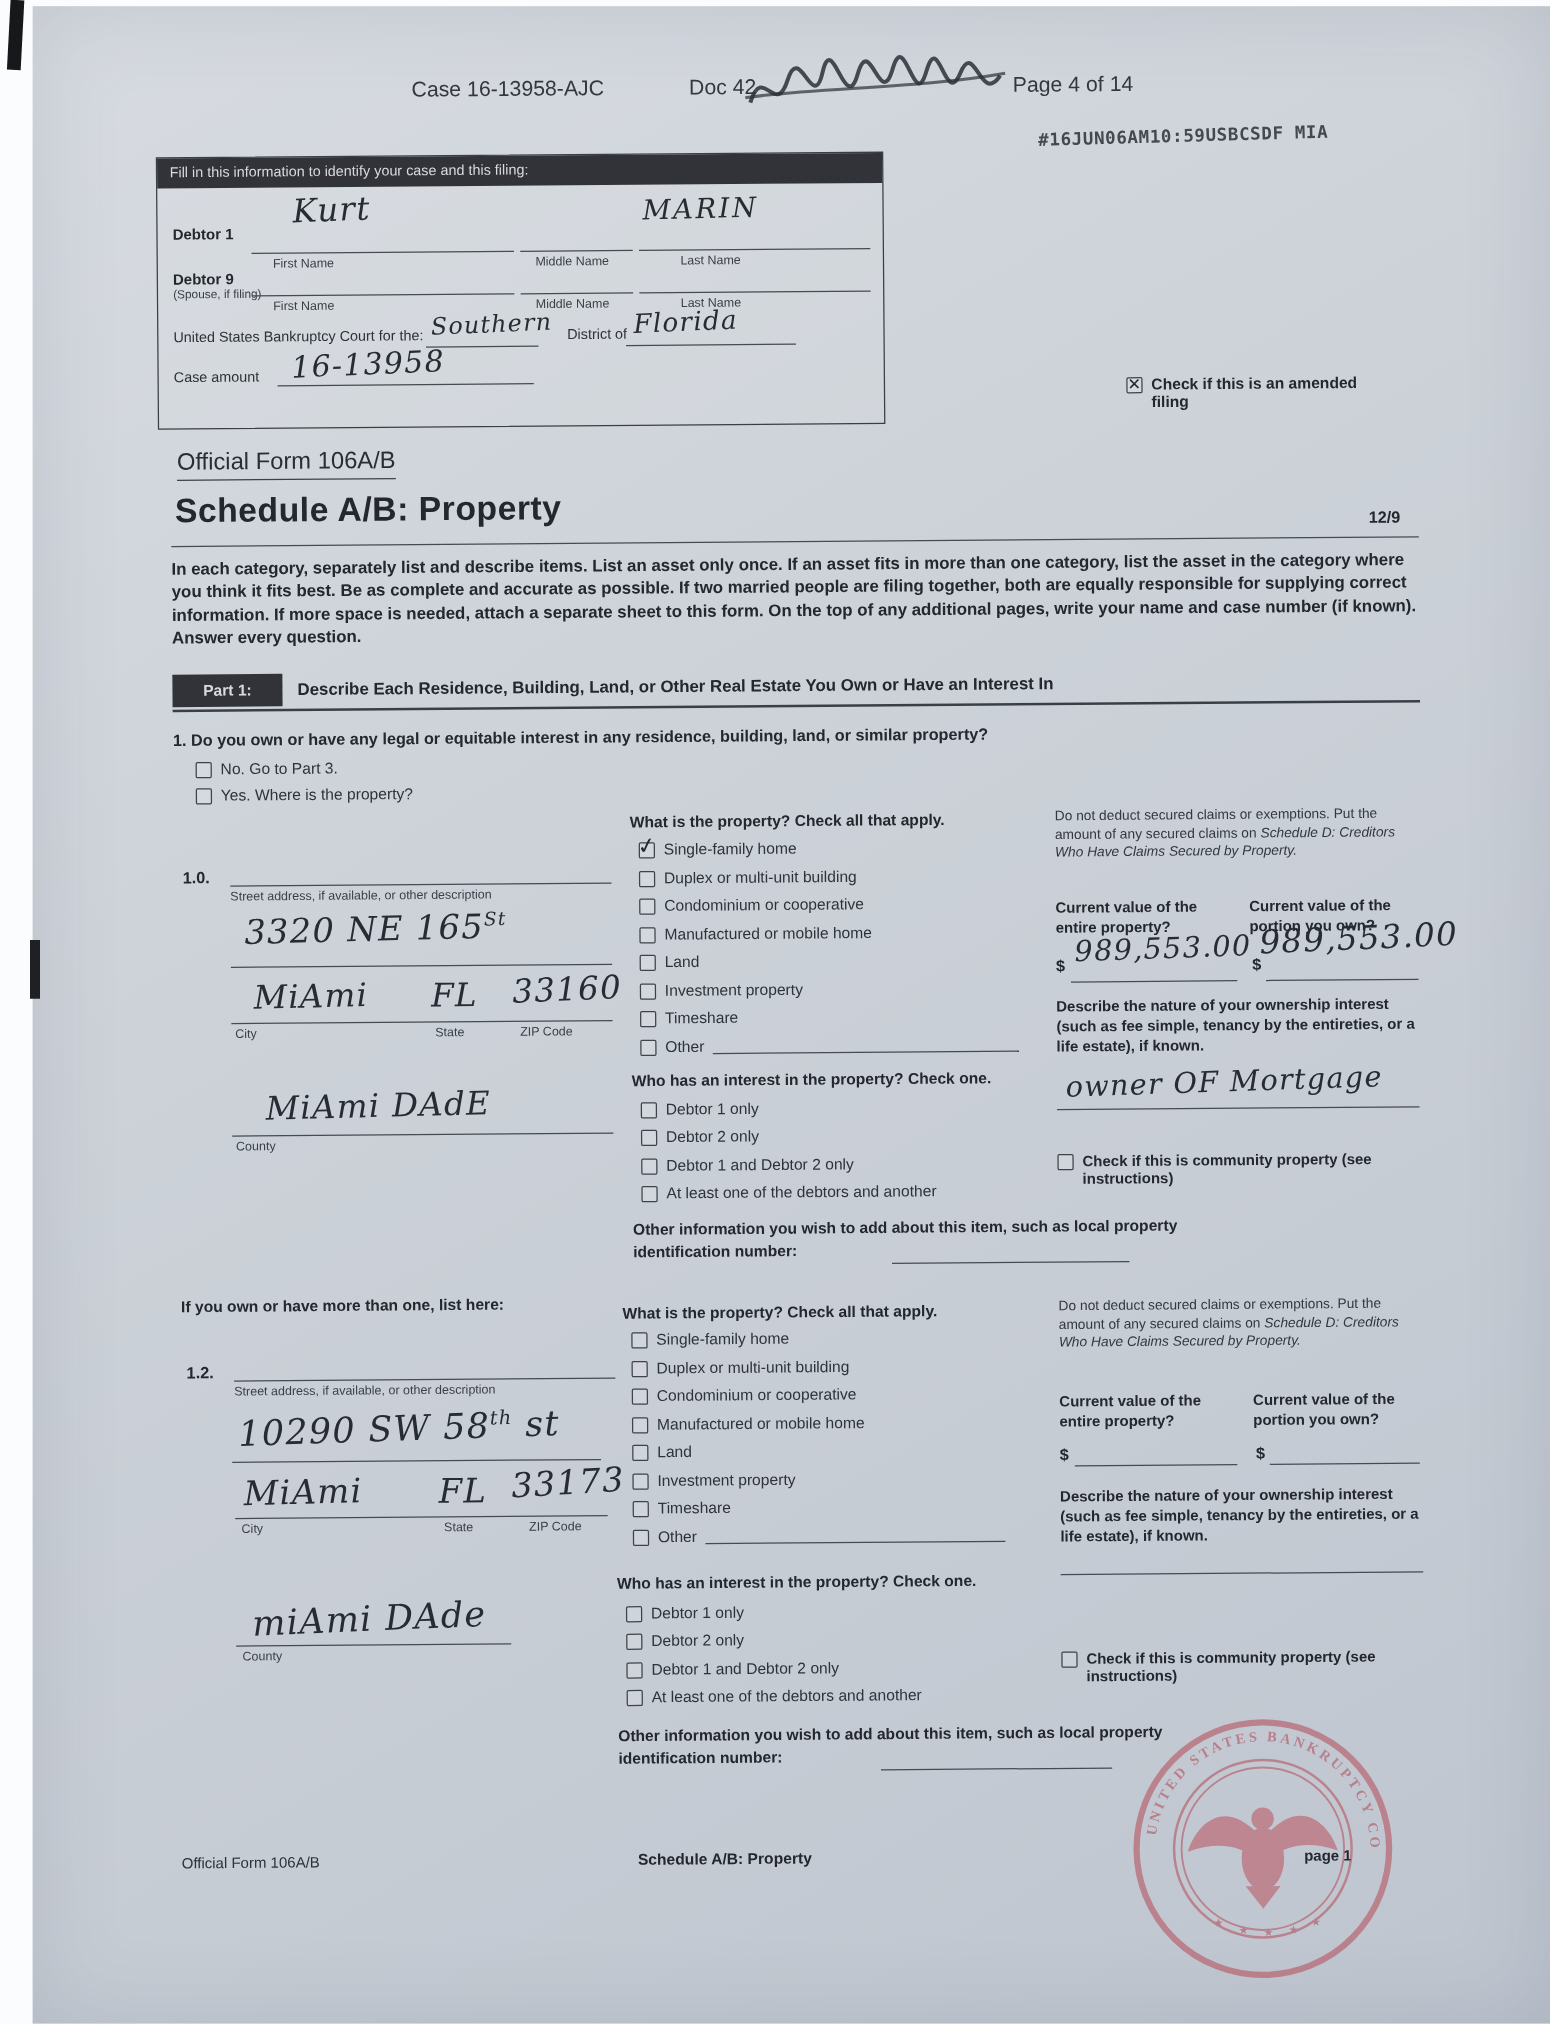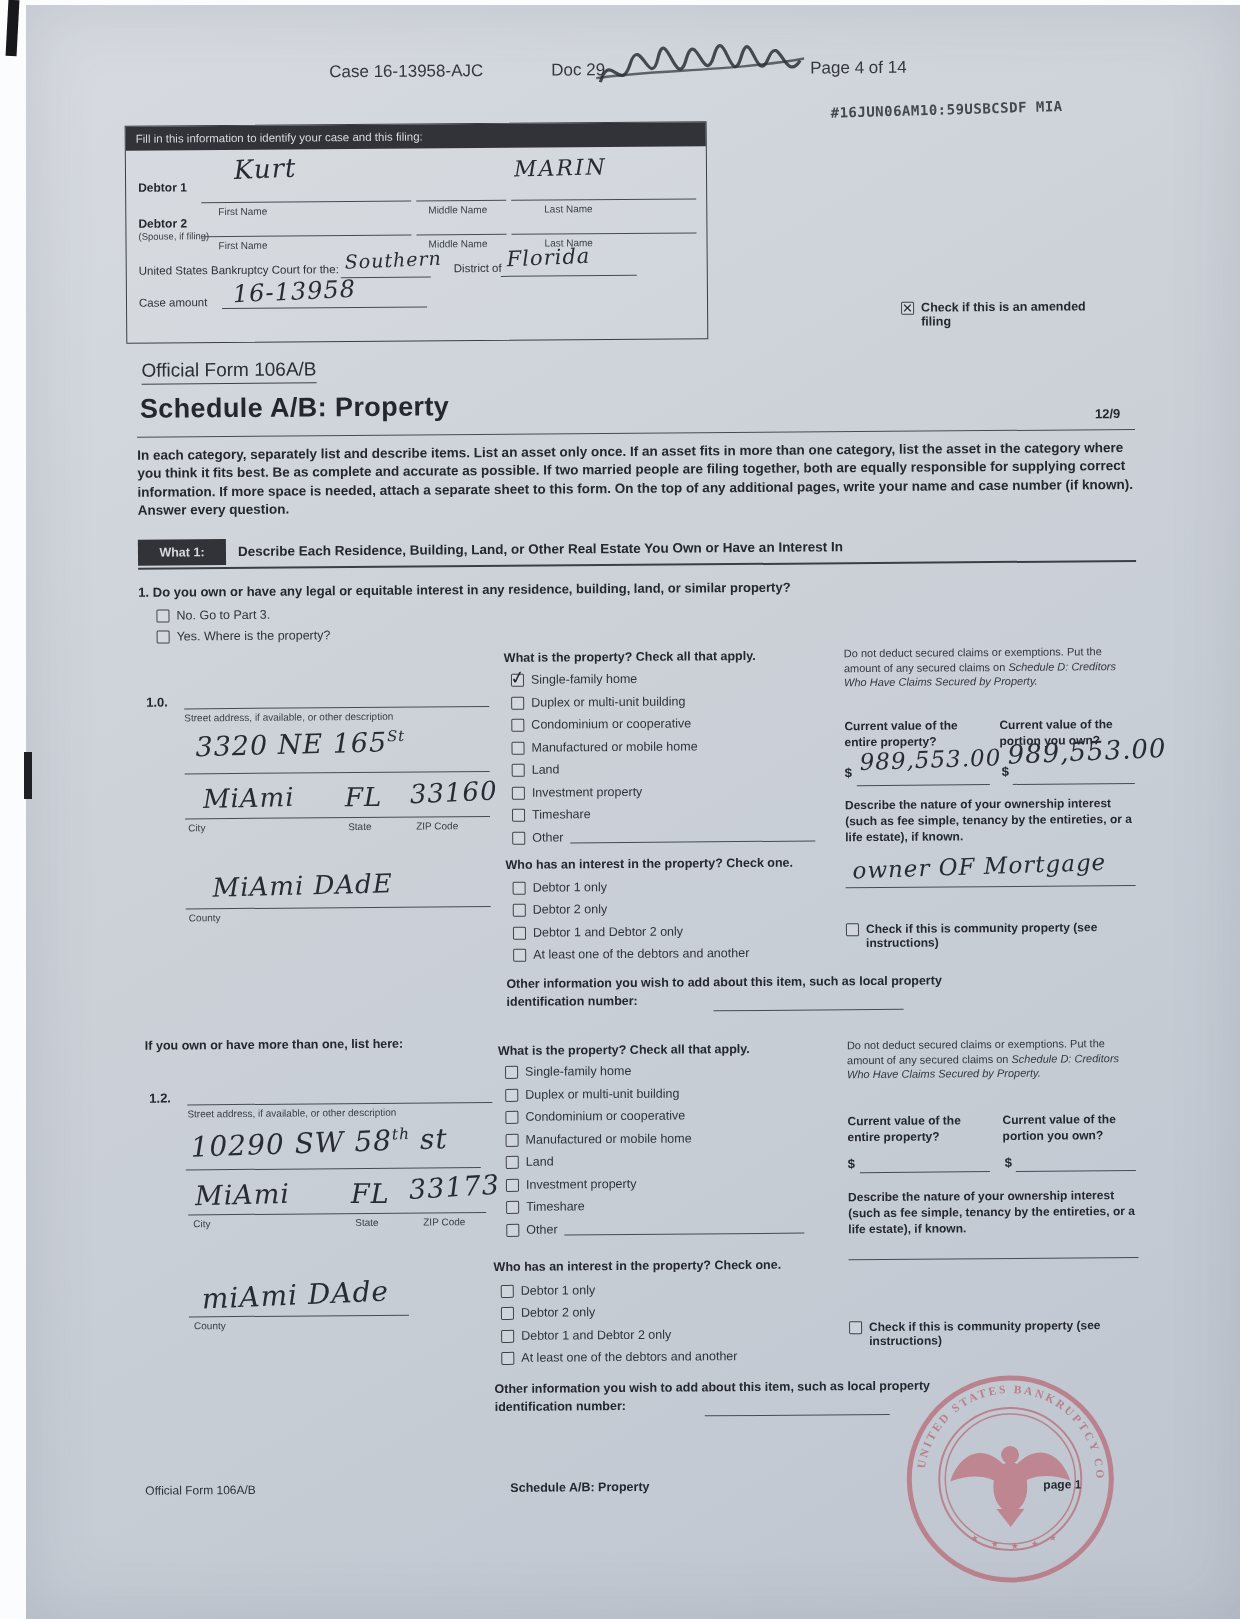--- a/index.html
+++ b/index.html
@@ -31,21 +31,21 @@
   .stamp{position:absolute;font-family:"DejaVu Sans Mono",monospace;font-weight:bold;
     font-size:14px;color:#44484f;letter-spacing:.5px;transform:rotate(-1.2deg);}
 </style>
 </head>
 <body>
 
 <div class="paper">
 <div class="content">
 
   <span class="t" style="left:335px;top:60px;font-size:17px;color:#34373e;">Case 16-13958-AJC</span>
-  <span class="t" style="left:557px;top:60px;font-size:17px;color:#34373e;">Doc 29</span>
+  <span class="t" style="left:557px;top:60px;font-size:17px;color:#34373e;">Doc 42</span>
   <span class="t" style="left:816px;top:60px;font-size:17px;color:#34373e;">Page 4 of 14</span>
 
   <svg style="position:absolute;left:600px;top:40px;" width="215" height="60" viewBox="0 0 215 60">
     <path d="M6 42 C 16 10, 26 55, 36 24 S 56 52, 64 18 S 82 54, 92 20 S 110 50, 120 16 S 137 52, 147 18 S 162 48, 174 20 S 190 46, 206 22" fill="none" stroke="#2c2f37" stroke-width="3.2" opacity="0.85"></path>
     <path d="M2 38 C 60 30, 140 32, 210 20" fill="none" stroke="#2c2f37" stroke-width="2.4" opacity="0.7"></path>
   </svg>
 
   <span class="stamp" style="left:836px;top:104px;">#16JUN06AM10:59USBCSDF MIA</span>
 
   <div class="idbox">
@@ -54,21 +54,21 @@
     <span class="t b" style="left:12px;top:54px;font-size:12px;">Debtor 1</span>
     <span class="hw" style="left:108px;top:28px;font-size:26px;transform:rotate(-2deg);">Kurt</span>
     <span class="hw" style="left:388px;top:32px;font-size:22px;letter-spacing:2px;transform:rotate(-1deg);">MARIN</span>
     <div class="line" style="left:75px;top:76px;width:210px;"></div>
     <div class="line" style="left:290px;top:76px;width:90px;"></div>
     <div class="line" style="left:385px;top:76px;width:185px;"></div>
     <span class="t lbl" style="left:92px;top:80px;">First Name</span>
     <span class="t lbl" style="left:302px;top:80px;">Middle Name</span>
     <span class="t lbl" style="left:418px;top:80px;">Last Name</span>
 
-    <span class="t b" style="left:12px;top:90px;font-size:12px;">Debtor 2</span>
+    <span class="t b" style="left:12px;top:90px;font-size:12px;">Debtor 9</span>
     <span class="t lbl" style="left:12px;top:104px;font-size:9.5px;">(Spouse, if filing)</span>
     <div class="line" style="left:75px;top:110px;width:210px;"></div>
     <div class="line" style="left:290px;top:110px;width:90px;"></div>
     <div class="line" style="left:385px;top:110px;width:185px;"></div>
     <span class="t lbl" style="left:92px;top:114px;">First Name</span>
     <span class="t lbl" style="left:302px;top:114px;">Middle Name</span>
     <span class="t lbl" style="left:418px;top:114px;">Last Name</span>
 
     <span class="t" style="left:12px;top:138px;font-size:11.5px;">United States Bankruptcy Court for the:</span>
     <span class="hw" style="left:218px;top:124px;font-size:19px;transform:rotate(-2deg);">Southern</span>
@@ -88,21 +88,21 @@
   </div>
 
   <span class="t" style="left:145px;top:356px;font-size:19px;color:#2a2d34;border-bottom:1.6px solid #3c414a;padding-bottom:2px;">Official Form 106A/B</span>
   <span class="t b" style="left:143px;top:390px;font-size:27px;letter-spacing:.4px;">Schedule A/B: Property</span>
   <span class="t b" style="left:1098px;top:410px;font-size:13px;">12/9</span>
   <div class="line" style="left:140px;top:433px;width:998px;border-bottom-width:1.6px;"></div>
 
   <div class="wrap b" style="left:140px;top:443px;width:1000px;font-size:13.5px;line-height:1.36;">In each category, separately list and describe items. List an asset only once. If an asset fits in more than one category, list the asset in the category where you think it fits best. Be as complete and accurate as possible. If two married people are filing together, both are equally responsible for supplying correct information. If more space is needed, attach a separate sheet to this form. On the top of any additional pages, write your name and case number (if known). Answer every question.</div>
 
   <div style="position:absolute;left:140px;top:536px;width:998px;height:28px;border-bottom:2.4px solid #3a3f46;">
-    <div class="barbox" style="left:0;top:0;width:88px;height:26px;font-size:12.5px;font-weight:bold;text-align:center;line-height:26px;">What 1:</div>
+    <div class="barbox" style="left:0;top:0;width:88px;height:26px;font-size:12.5px;font-weight:bold;text-align:center;line-height:26px;">Part 1:</div>
     <span class="t b" style="left:100px;top:5px;font-size:13.5px;">Describe Each Residence, Building, Land, or Other Real Estate You Own or Have an Interest In</span>
   </div>
 
   <div class="wrap b" style="left:140px;top:581px;width:960px;font-size:13px;">1. Do you own or have any legal or equitable interest in any residence, building, land, or similar property?</div>
   <div class="cbrow" style="left:158px;top:605px;">
     <span class="cb"></span>
     <span>No. Go to Part 3.</span>
   </div>
   <div class="cbrow" style="left:158px;top:626px;">
     <span class="cb"></span>

